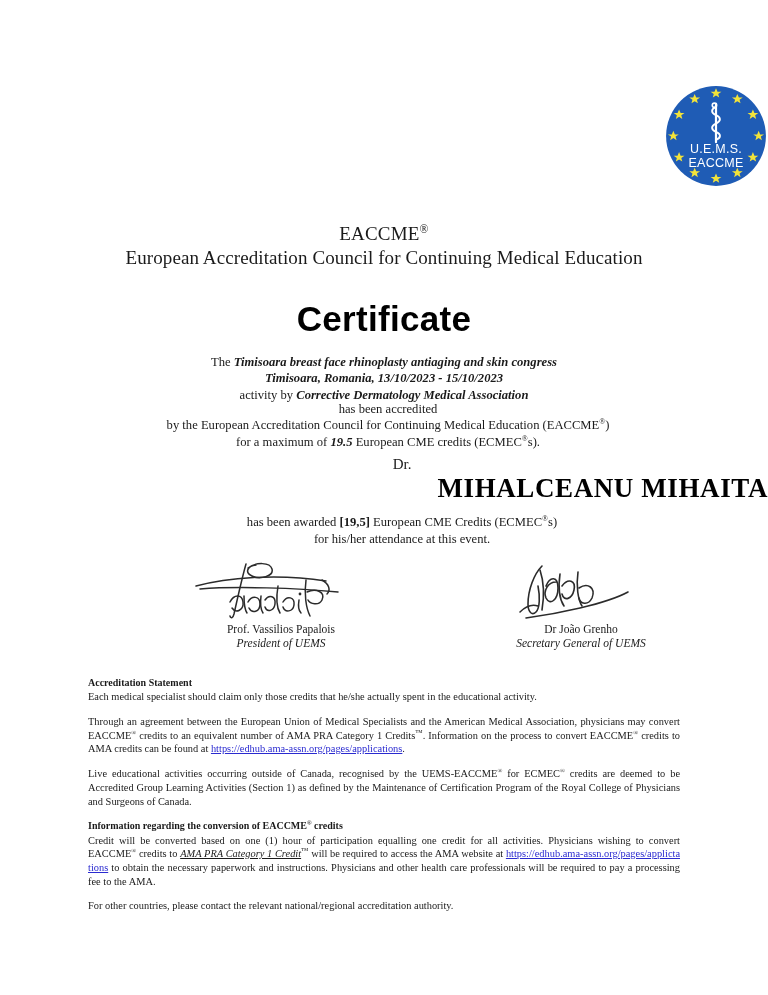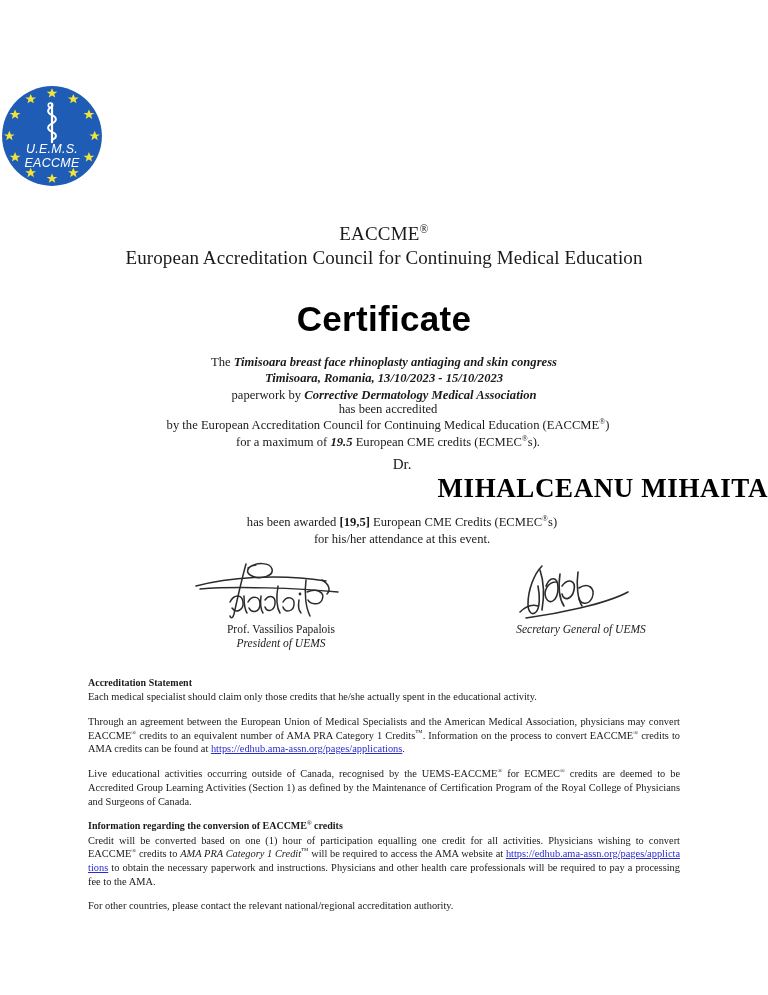--- a/index.html
+++ b/index.html
@@ -22,22 +22,21 @@
     overflow: hidden;
   }
 
   
   .logo-wrap {
     position: absolute;
     left: 0;
     right: 0;
     top: 84px;
     display: flex;
-    justify-content: flex-start;
-    font-style: italic;
+    justify-content: flex-end;
   }
   .logo {
     width: 104px;
     height: 104px;
     position: relative;
   }
 
   
   .header-block {
     position: absolute;
@@ -186,21 +185,21 @@
   }
   .footer p {
     margin: 0 0 11px 0;
   }
   .footer p.tight { margin-bottom: 11px; }
   .footer a, .footer .link {
     color: #2a2ad0;
     text-decoration: underline;
     word-break: break-all;
   }
-  .footer .it { font-style: italic; }
+  .footer .it { font-style: italic; text-decoration: underline; }
   .tm { font-size: 0.72em; vertical-align: super; line-height: 0; }
 </style>
 </head>
 <body>
 
 <div class="page">
 
   <div class="logo-wrap">
     <div class="logo">
       <svg width="104" height="104" viewBox="0 0 200 200">
@@ -240,21 +239,21 @@
   <div class="header-block">
     <div class="header-line1"><span>EACCME</span><sup class="reg">®</sup></div>
     <div class="header-line2">European Accreditation Council for Continuing Medical Education</div>
   </div>
 
   <div class="cert-title">Certificate</div>
 
   <div class="event-block">
     <div><span>The </span><span class="bi">Timisoara breast face rhinoplasty antiaging and skin congress</span></div>
     <div class="bi">Timisoara, Romania, 13/10/2023 - 15/10/2023</div>
-    <div><span>paperwork by </span><span class="bi">Corrective Dermatology Medical Association</span></div>
+    <div><span>activity by </span><span class="bi">Corrective Dermatology Medical Association</span></div>
   </div>
 
   <div class="accred-block">
     <div>has been accredited</div>
     <div><span>by the European Accreditation Council for Continuing Medical Education (EACCME</span><sup class="reg">®</sup><span>)</span></div>
     <div><span>for a maximum of </span><span class="bi">19.5</span><span> European CME credits (ECMEC</span><sup class="reg">®</sup><span>s).</span></div>
   </div>
 
   <div class="recipient-prefix">Dr.</div>
   <div class="recipient-name">MIHALCEANU MIHAITA</div>
@@ -302,20 +301,21 @@
             <path d="M50 30 C 54 20, 62 20, 62 32 C 62 44, 54 50, 50 42 C 47 35, 52 26, 60 26"></path>
             <path d="M64 18 C 62 32, 64 44, 68 50"></path>
             <path d="M66 30 C 72 22, 80 24, 78 34 C 76 43, 68 46, 66 38"></path>
             <path d="M82 16 C 80 30, 82 44, 86 50"></path>
             <path d="M83 32 C 92 26, 100 32, 96 42 C 92 50, 84 48, 83 42"></path>
             <path d="M30 62 C 60 58, 110 48, 132 36"></path>
             <path d="M24 56 C 30 50, 36 48, 42 50"></path>
           </g>
         </svg>
       </div>
+      <div class="sig-name">Dr João Grenho</div>
       <div class="sig-role">Secretary General of UEMS</div>
     </div>
 
   </div>
 
   <div class="footer">
 
     <p class="tight">
       <span class="sec-head" style="display:block">Accreditation Statement</span>
       <span>Each medical specialist should claim only those credits that he/she actually spent in the educational activity.</span>

